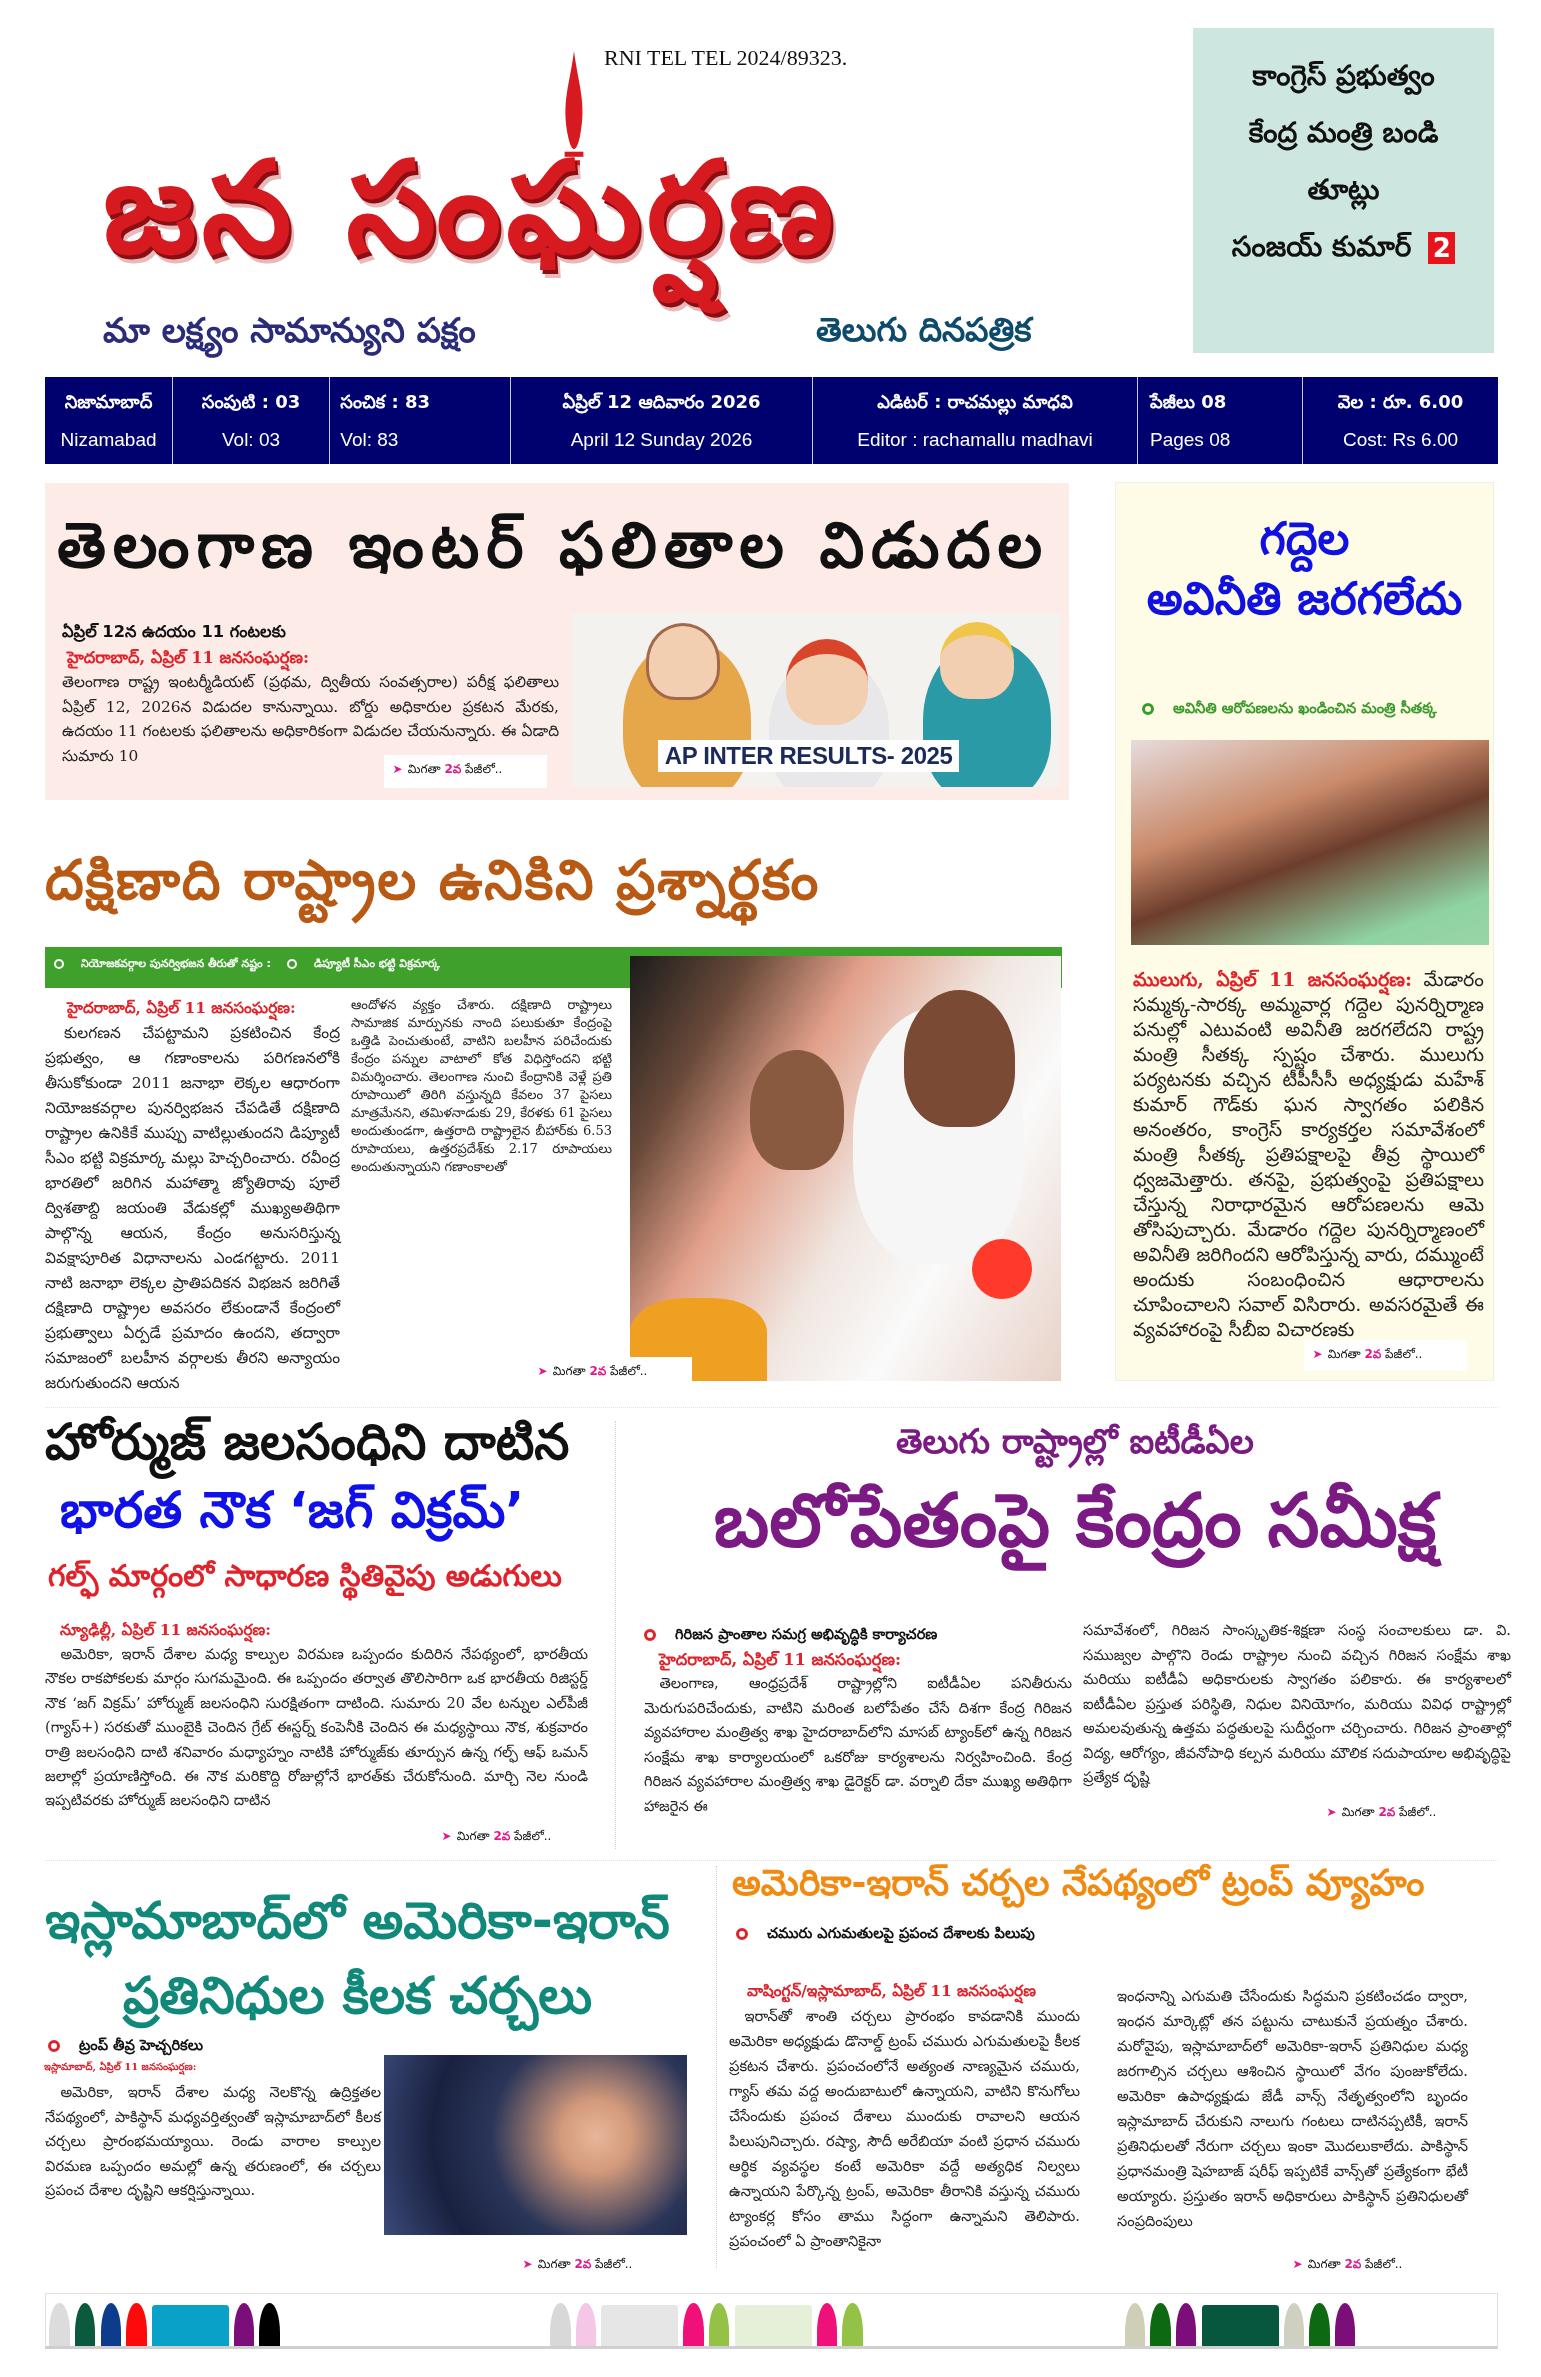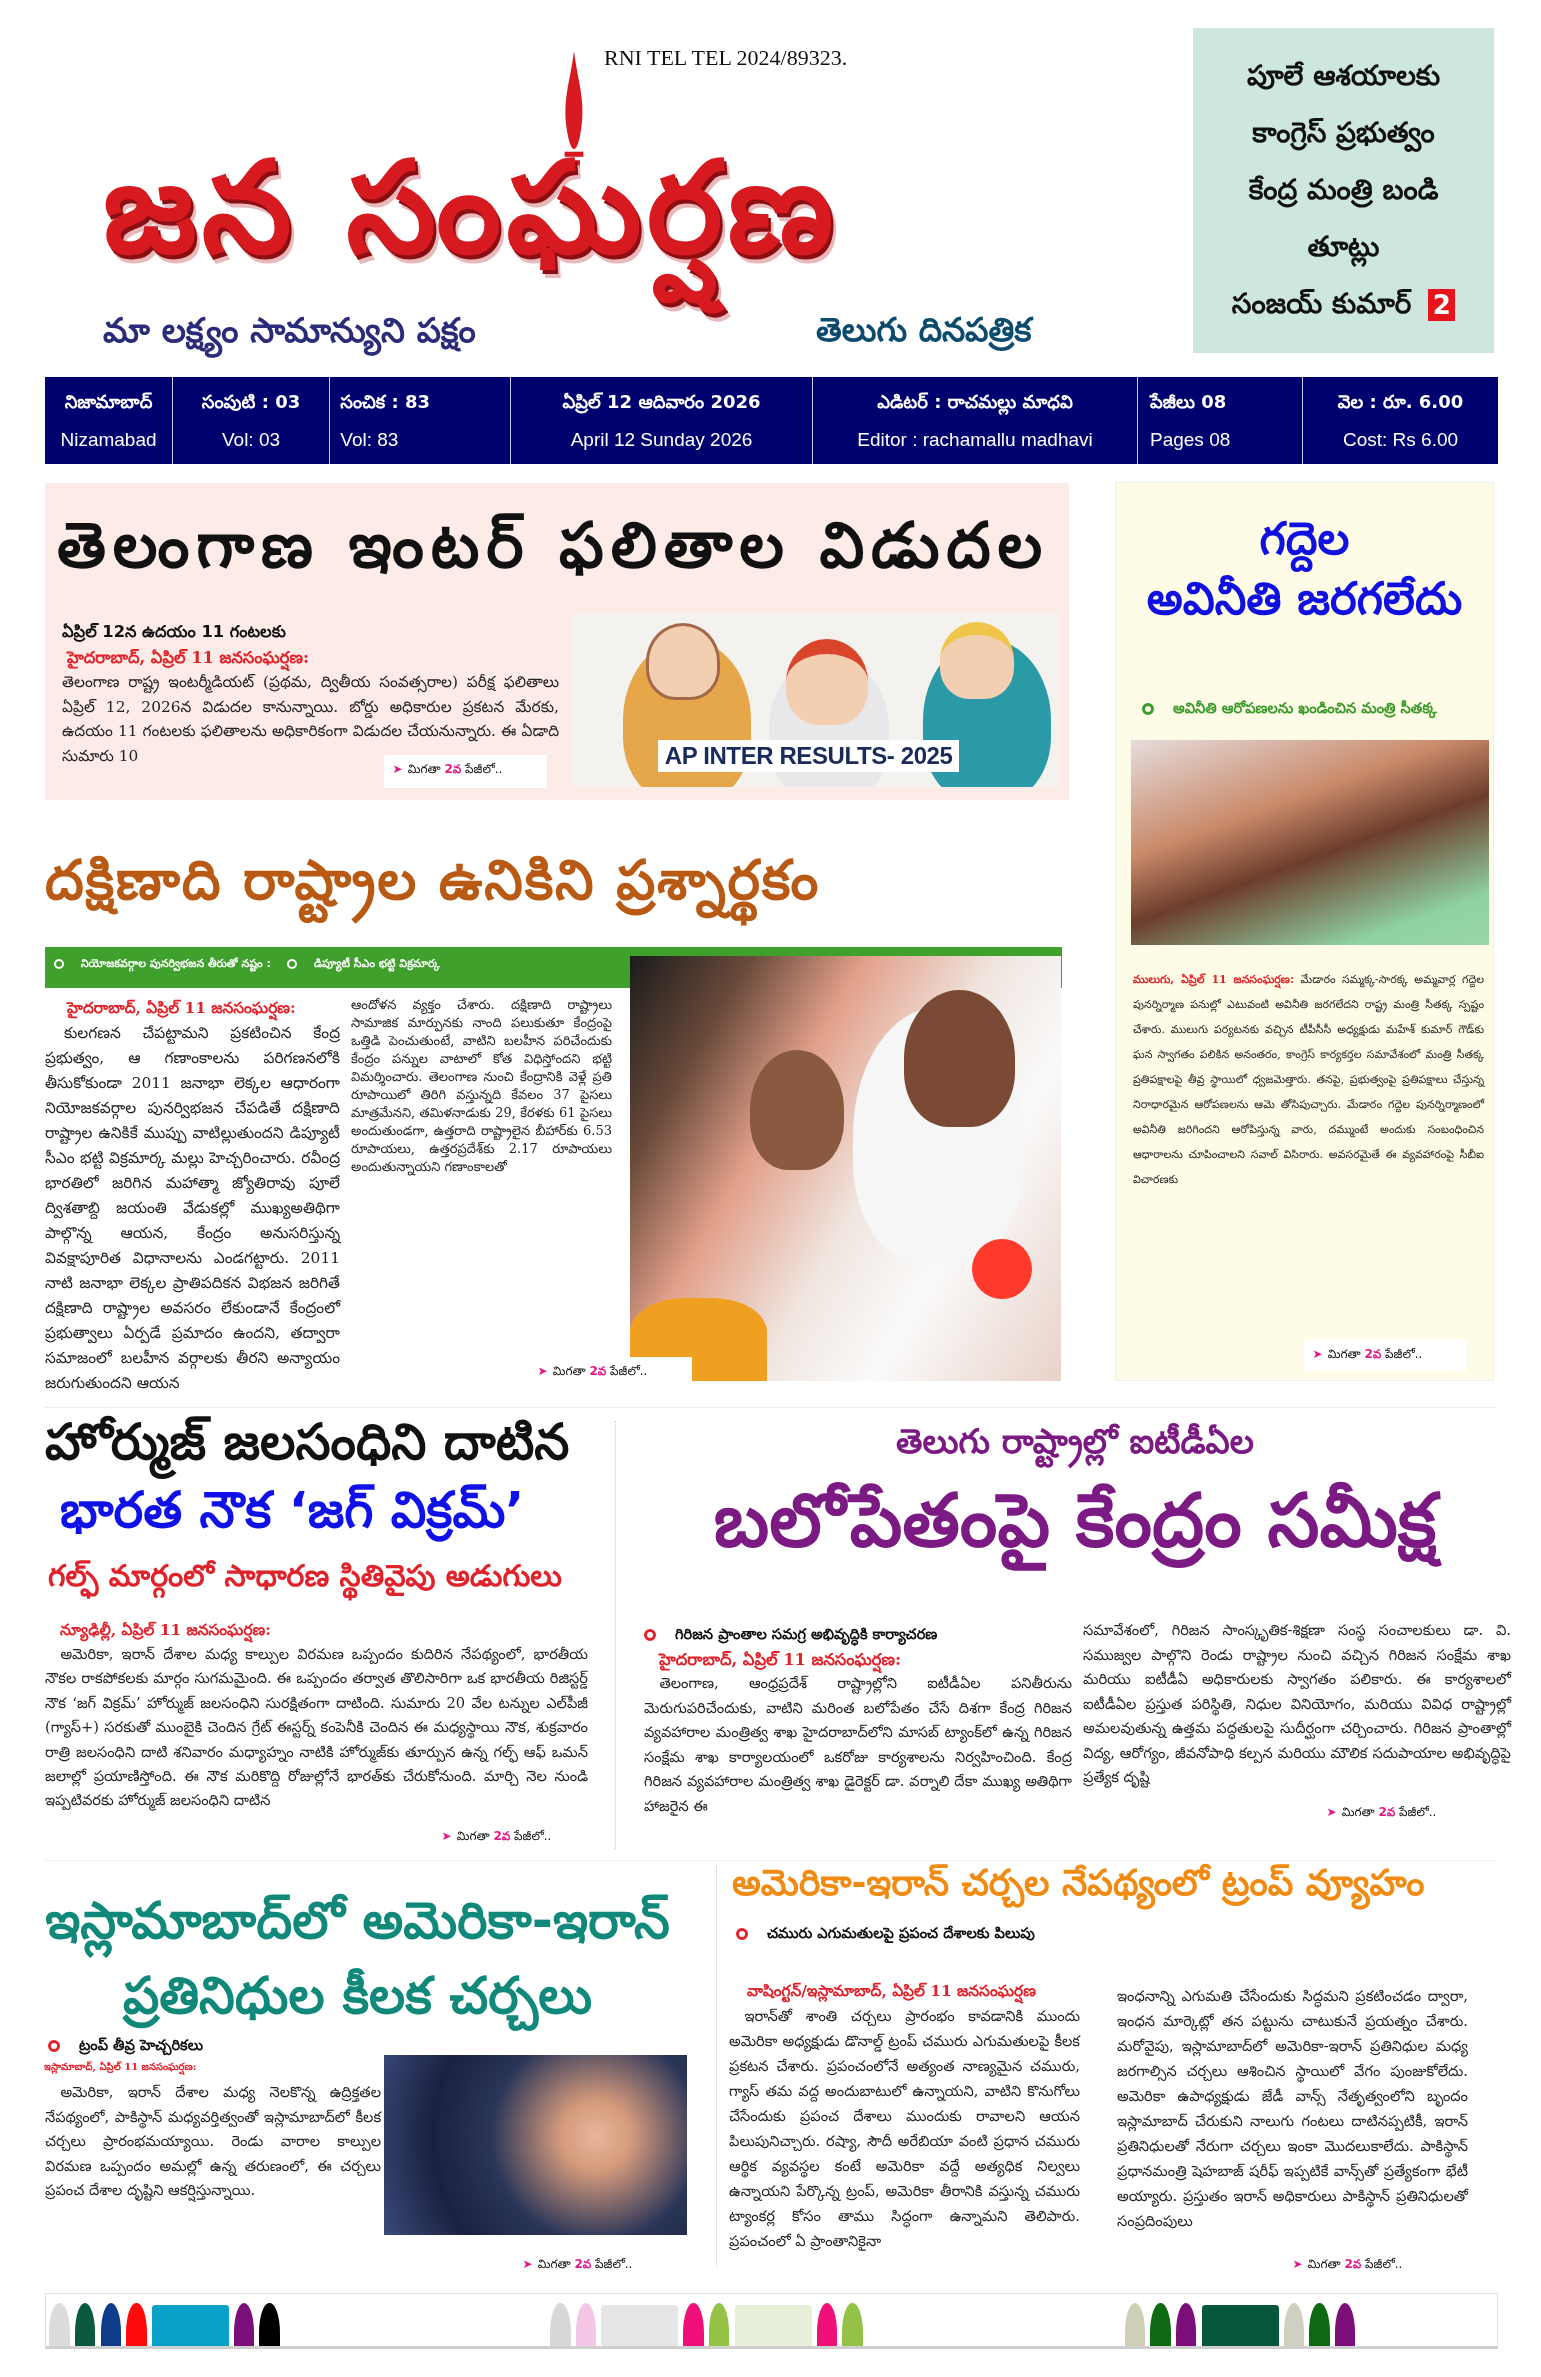--- a/index.html
+++ b/index.html
@@ -40,21 +40,21 @@
   .lead-more { position: absolute; left: 365px; top: 751px; width: 163px; height: 33px; top: 295px; }
   .lead-img { position: absolute; left: 527px; top: 130px; width: 488px; height: 174px; background: #f4f2ee; overflow: hidden; }
   .lead-img-cap { position: absolute; left: 86px; bottom: 15.4px; background: #fff; font-family: "Liberation Sans", sans-serif; font-weight: bold; font-size: 24px; color: #1a2a5a; padding: 1.7px 6.8px; letter-spacing: -0.4px; }
 
   
   .side { left: 1115px; top: 482px; width: 379px; height: 899px; background: #fefbe6; border: 0.9px solid #eee; }
   .side-title { position: absolute; left: 0; top: 26px; width: 100%; text-align: center; font-size: 45px; font-weight: bold; color: #1010e0; line-height: 60px; }
   .side-bullet { position: absolute; left: 26px; top: 216px; font-size: 14.6px; color: #3a9a2a; font-weight: bold; }
   .bullet-ring { display: inline-block; width: 12px; height: 12px; border-radius: 50%; border: 3.4px solid currentColor; margin-right: 19px; vertical-align: middle; }
   .side-img { position: absolute; left: 15.4px; top: 257px; width: 358px; height: 205px; background: linear-gradient(160deg, #e6dcdc 0%, #c98a6a 35%, #6d3d2c 55%, #8fd3a3 85%, #9ad5a4 100%); }
-  .side-body { position: absolute; left: 17px; top: 484px; width: 351px; font-size: 11px; line-height: 25px; }
+  .side-body { position: absolute; left: 17px; top: 484px; width: 351px; font-size: 19px; line-height: 25px; }
   .side-more { position: absolute; left: 188px; top: 857px; width: 163px; }
 
   
   .story2-title { left: 45px; top: 848px; font-size: 55px; font-weight: bold; color: #b85a14; letter-spacing: 1.7px; }
   .story2-bar { left: 45px; top: 947px; width: 1017px; height: 41px; background: #3fa02c; color: #fff; font-size: 11px; font-weight: bold; padding: 10.3px 8.6px; }
   .story2-bar .bullet-ring { border-color: #fff; width: 10.3px; height: 10.3px; margin-right: 17px; border-width: 2.6px; }
   .story2-col1 { left: 45px; top: 996px; width: 295px; font-size: 15.4px; line-height: 25px; }
   .story2-col2 { left: 351px; top: 996px; width: 261px; font-size: 13px; line-height: 18px; }
   .story2-img { left: 630px; top: 956px; width: 431px; height: 425px; background: linear-gradient(120deg, #1b1b1b 0%, #6a4a3a 18%, #e2a08a 35%, #f0e6e0 55%, #fafafa 72%, #e8d2c8 100%); overflow: hidden; }
   .story2-more { left: 529px; top: 1357px; width: 163px; }
@@ -117,21 +117,20 @@
   <rect x="4" y="118" width="22" height="6" fill="#d71920"></rect>
   <rect x="8" y="128" width="14" height="20" fill="#d71920"></rect>
 </svg>
 <div class="abs logo">
   <span class="logo-text">జన సంఘర్షణ</span>
 </div>
 <div class="abs tagline">మా లక్ష్యం సామాన్యుని పక్షం</div>
 <div class="abs paper-type">తెలుగు దినపత్రిక</div>
 
 <div class="abs promo">
-  <div class="promo-line">పూలే ఆశయాలకు</div>
   <div class="promo-line">కాంగ్రెస్ ప్రభుత్వం</div>
   <div class="promo-line">కేంద్ర మంత్రి బండి</div>
   <div class="promo-line">తూట్లు</div>
   <div class="promo-line">
     <span>సంజయ్ కుమార్</span><span class="promo-badge">2</span>
   </div>
 </div>
 
 <div class="abs infobar">
   <div class="info-cell" style="width:128px">

